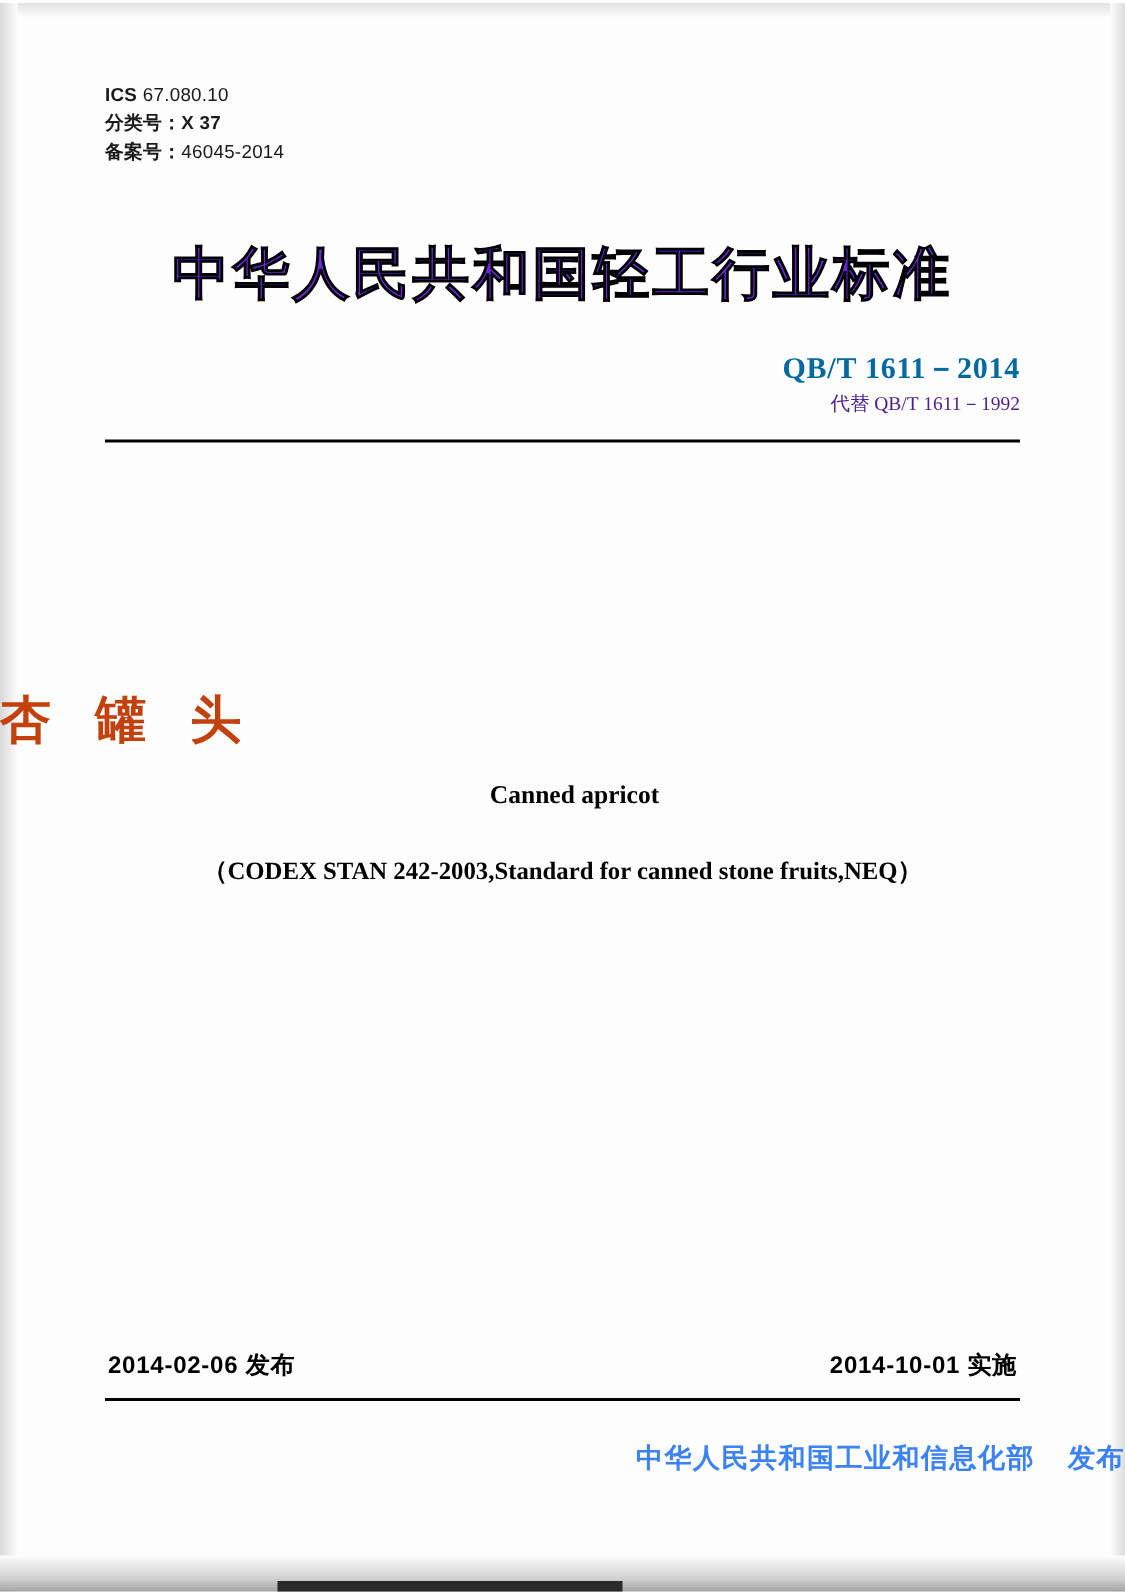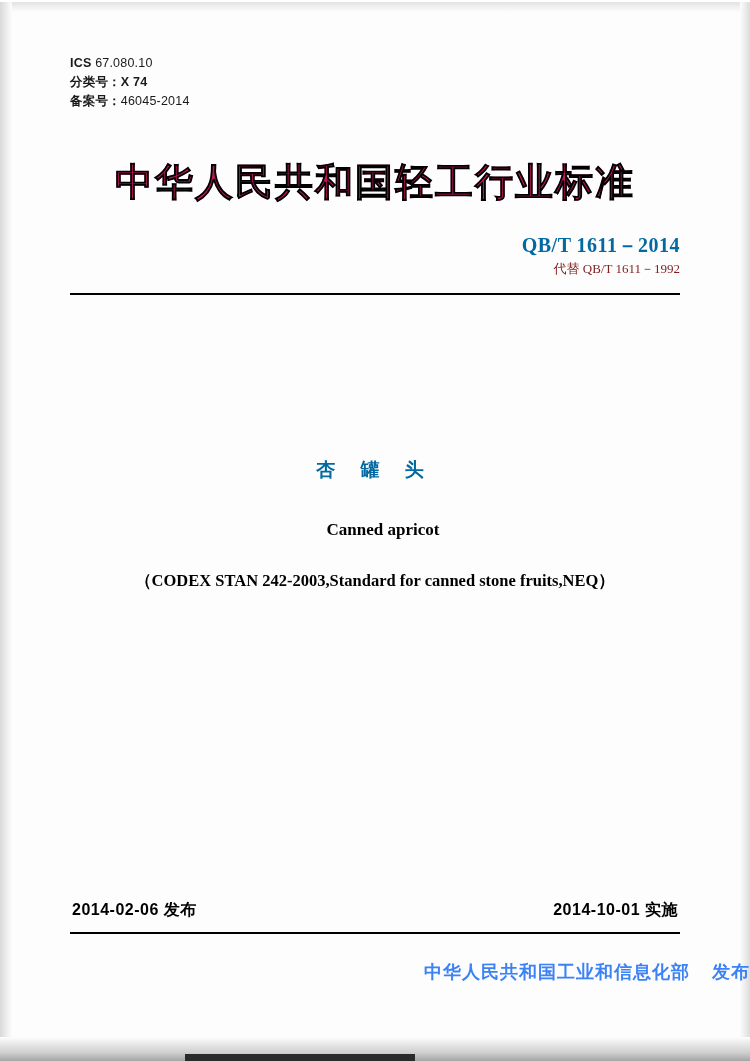--- a/index.html
+++ b/index.html
@@ -87,21 +87,21 @@
 
   .main-title {
     position: absolute;
     left: 0; right: 0;
     top: 155px;
     text-align: center;
     font-family: "Liberation Sans", sans-serif;
     font-weight: bold;
     font-size: 38px;
     letter-spacing: 2px;
-    color: #be185d;
+    color: #6d28d9;
     -webkit-text-stroke: 0.7px #000;
   }
 
   .std-no {
     position: absolute;
     right: 70px;
     top: 230px;
     text-align: right;
     font-family: "Liberation Serif", serif;
     font-weight: bold;
@@ -109,42 +109,41 @@
     letter-spacing: 0.5px;
     color: #0369a1;
   }
   .std-replace {
     position: absolute;
     right: 70px;
     top: 258px;
     text-align: right;
     font-family: "Liberation Serif", serif;
     font-size: 13px;
-    color: #7f1d1d;
+    color: #4c1d95;
   }
 
   .rule-top {
     position: absolute;
     left: 70px;
     top: 291px;
     width: 610px;
     height: 2px;
     background: #000;
   }
 
   .doc-title-cn {
     position: absolute;
     left: 0; right: 0;
     top: 455px;
-    text-align: center;
-    font-family: "Liberation Sans", sans-serif;
-    font-weight: bold;
-    font-size: 19px;
+    font-family: "Liberation Sans", sans-serif;
+    font-weight: bold;
+    font-size: 34px;
     letter-spacing: 10px;
-    color: #0369a1;
+    color: #c2410c;
   }
   .doc-title-en {
     position: absolute;
     left: 0; right: 0;
     top: 518px;
     text-align: center;
     font-family: "Liberation Serif", serif;
     font-weight: bold;
     font-size: 17px;
     color: #000;
@@ -210,21 +209,21 @@
   <div class="edge-top"></div>
   <div class="edge-left"></div>
   <div class="edge-right"></div>
 
   <div class="ics-block">
     <div>
       <span class="lbl">ICS</span>
       <span class="val">67.080.10</span>
     </div>
     <div>
-      <span class="lbl">分类号：</span><span class="val-b">X 74</span>
+      <span class="lbl">分类号：</span><span class="val-b">X 37</span>
     </div>
     <div>
       <span class="lbl">备案号：</span><span class="val">46045-2014</span>
     </div>
   </div>
 
 
   <div class="main-title">中华人民共和国轻工行业标准</div>
 
   <div class="std-no">QB/T  1611－2014</div>

